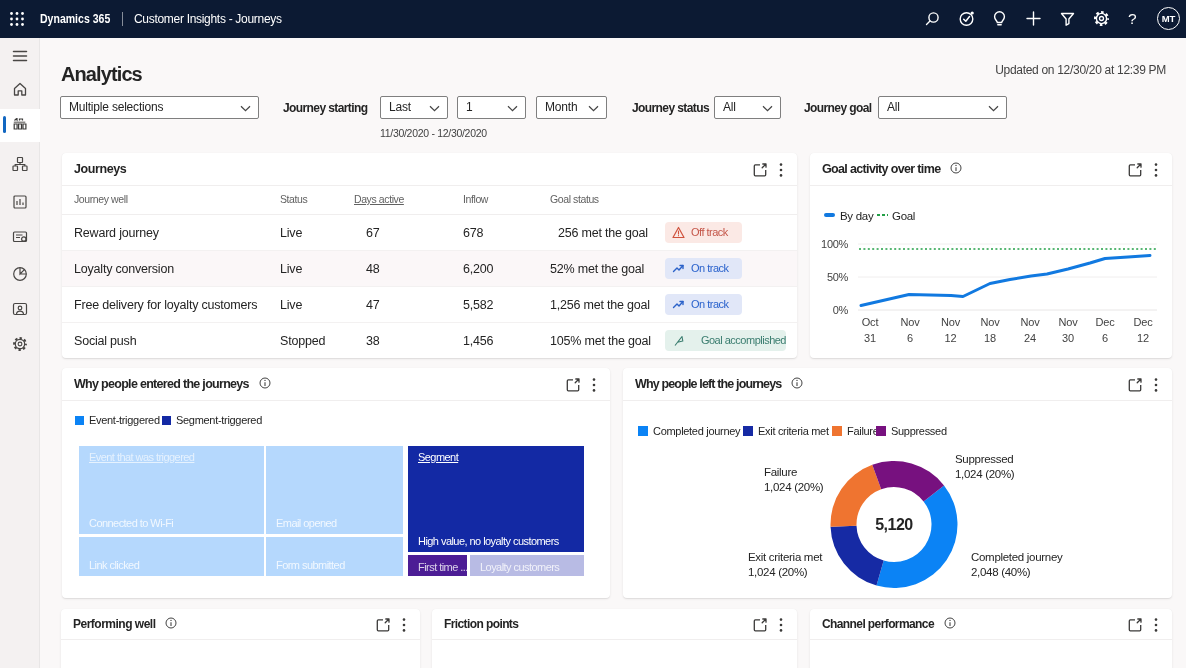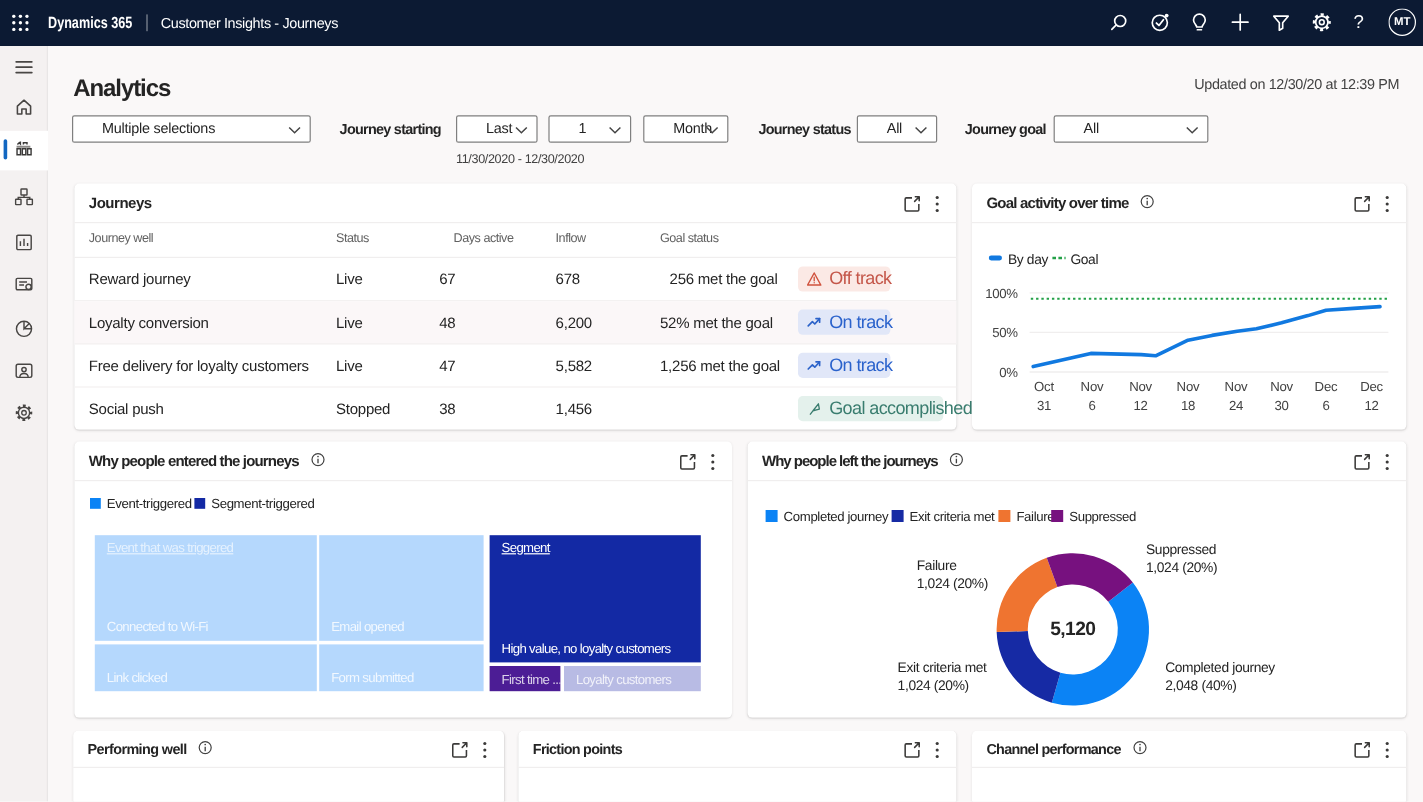--- a/index.html
+++ b/index.html
@@ -15,38 +15,38 @@
 .tbicon { position:absolute; top:10px; width:17px; height:17px; }
 
 #sidebar { position:absolute; left:0; top:38px; width:40px; height:630px; background:#f4f1f1; border-right:1px solid #e8e6e6; }
 .sb-sel { position:absolute; left:0; top:71px; width:40px; height:33px; background:#fff; }
 .sb-bar { position:absolute; left:2.5px; top:78px; width:3px; height:17px; background:#1267c1; border-radius:2px; }
 .sbicon { position:absolute; left:12px; width:16px; height:16px; }
 
 #h-analytics { position:absolute; left:61px; top:63px; font-size:20px; font-weight:bold; color:#242424; letter-spacing:-0.9px; }
 #h-updated { position:absolute; right:20px; top:63px; font-size:12px; letter-spacing:-0.3px; color:#424242; }
 
-.fld { position:absolute; top:96px; height:23px; background:#fff; border:1px solid #7f7f7f; border-radius:2px; font-size:12px; letter-spacing:-0.2px; color:#242424; line-height:21px; padding-left:24px; }
+.fld { position:absolute; top:96px; height:23px; background:#fff; border:1px solid #7f7f7f; border-radius:2px; font-size:12px; letter-spacing:-0.2px; color:#242424; line-height:21px; padding-left:8px; }
 .fld .chev { position:absolute; right:7px; top:8px; width:11px; height:7px; }
 .fld .chev svg { display:block; }
 .flabel { position:absolute; top:101px; font-size:12px; font-weight:bold; color:#242424; letter-spacing:-0.6px; }
 #fdate { position:absolute; left:380px; top:127px; font-size:10.5px; letter-spacing:-0.3px; color:#424242; }
 
 .card { position:absolute; background:#fff; border-radius:4px; box-shadow:0 1px 3px rgba(0,0,0,0.09), 0 0.5px 1px rgba(0,0,0,0.06); }
 .chead { position:absolute; left:0; top:0; right:0; height:33px; border-bottom:1px solid #f0eeee; }
 .ctitle { position:absolute; left:12px; top:0; height:33px; line-height:33px; font-size:12.5px; font-weight:bold; color:#242424; letter-spacing:-0.4px; white-space:nowrap; }
 .cicons { position:absolute; top:8px; right:28px; width:18px; height:18px; }
 .cdots { position:absolute; top:8px; right:14px; width:4px; height:18px; }
 .info { display:inline-block; vertical-align:-1px; margin-left:7px; }
 
 .tbl { position:absolute; left:0; top:34px; right:0; font-size:12.5px; color:#242424; letter-spacing:-0.2px; }
 .trow { position:absolute; left:0; right:0; height:36px; border-bottom:1px solid #f3f1f1; }
 .tcell { position:absolute; top:0; height:36px; line-height:36px; white-space:nowrap; }
 .thdr { font-size:10.5px; color:#616161; letter-spacing:-0.4px; }
-.badge { position:absolute; top:7px; height:21px; border-radius:4px; font-size:15px; letter-spacing:-0.5px; line-height:21px; padding-left:26px; white-space:nowrap; }
+.badge { position:absolute; top:7px; height:21px; border-radius:4px; font-size:11px; letter-spacing:-0.5px; line-height:21px; padding-left:26px; white-space:nowrap; }
 .badge svg { position:absolute; left:7px; top:4px; }
 
 .leg { position:absolute; font-size:11px; letter-spacing:-0.3px; color:#242424; white-space:nowrap; }
 .leg .sq { display:inline-block; width:10px; height:10px; margin-right:5px; vertical-align:-1px; }
 
 .tm { position:absolute; color:#fff; font-size:11px; letter-spacing:-0.55px; overflow:hidden; white-space:nowrap; }
 .tm .t { position:absolute; left:10px; top:5px; right:4px;text-decoration:underline; }
 .tm .b { position:absolute; left:10px; bottom:5px; right:4px; }
 </style>
 </head>
@@ -210,21 +210,21 @@
           <circle cx="2" cy="3.6" r="1.3"></circle>
           <circle cx="2" cy="9" r="1.3"></circle>
           <circle cx="2" cy="14.4" r="1.3"></circle>
         </g>
       </svg>
   </div>
   <div class="tbl">
     <div class="trow" style="top:0;height:28px;border-bottom:1px solid #f0eeee;">
       <div class="tcell thdr" style="left:12px;height:28px;line-height:25px;">Journey well</div>
       <div class="tcell thdr" style="left:218px;height:28px;line-height:25px;">Status</div>
-      <div class="tcell thdr" style="left:316px;height:21px;line-height:25px;">Days active</div>
+      <div class="tcell thdr" style="left:292px;height:21px;line-height:25px;text-decoration:underline;">Days active</div>
       <div class="tcell thdr" style="left:401px;height:28px;line-height:25px;">Inflow</div>
       <div class="tcell thdr" style="left:488px;height:28px;line-height:25px;">Goal status</div>
     </div>
     <div class="trow" style="top:28px;">
       <div class="tcell" style="left:12px;">Reward journey</div>
       <div class="tcell" style="left:218px;">Live</div>
       <div class="tcell" style="left:304px;">67</div>
       <div class="tcell" style="left:401px;">678</div>
       <div class="tcell" style="left:496px;">256 met the goal</div>
       <div class="badge" style="left:603px;width:77px;background:#fbe9e5;color:#c45649;">
@@ -261,20 +261,21 @@
             <path d="M8 3.5 h3 v3" fill="none" stroke="#2b62c9" stroke-width="1.4" stroke-linecap="round" stroke-linejoin="round"></path>
           </svg>
         On track
       </div>
     </div>
     <div class="trow" style="top:136px;border-bottom:none;text-align:right;">
       <div class="tcell" style="left:12px;">Social push</div>
       <div class="tcell" style="left:218px;">Stopped</div>
       <div class="tcell" style="left:304px;">38</div>
       <div class="tcell" style="left:401px;">1,456</div>
+      <div class="tcell" style="left:488px;">105% met the goal</div>
       <div class="badge" style="left:603px;width:121px;background:#e4f1ec;color:#3a7d6f;">
         <svg width="13" height="13" viewBox="0 0 13 13">
             <path d="M3 11.5 L10 2.5 M10 2.5 L10.8 7 L5.5 8.3 Z" fill="none" stroke="#3a7d6f" stroke-width="1.1" stroke-linejoin="round"></path>
           </svg>
         Goal accomplished
       </div>
     </div>
   </div>
 </div>
 

